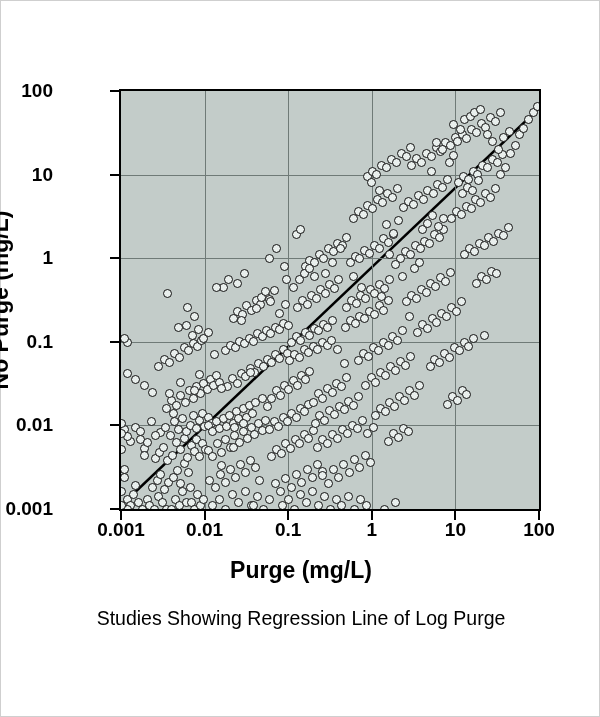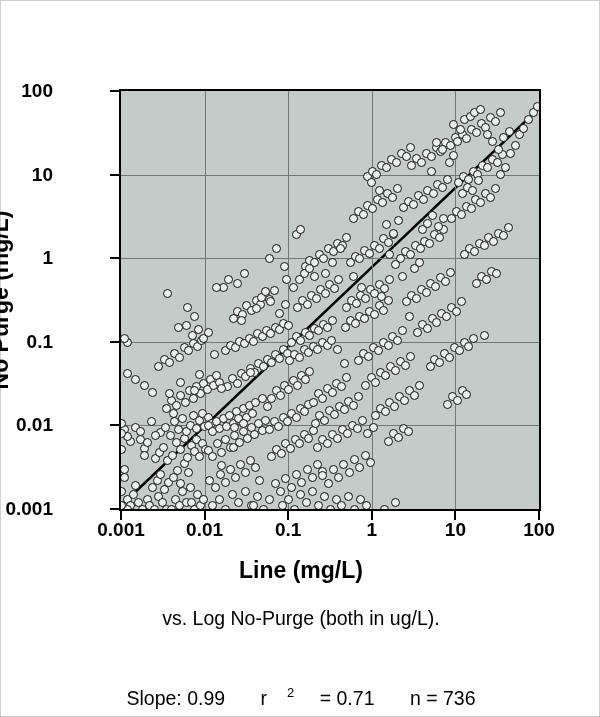--- a/index.html
+++ b/index.html
@@ -856,26 +856,21 @@
         <div class="xtick-label" style="left: 287.2px;">0.1</div>
         <div class="xtick-mark" style="left: 287.2px;"></div>
         <div class="xtick-label" style="left: 370.8px;">1</div>
         <div class="xtick-mark" style="left: 370.8px;"></div>
         <div class="xtick-label" style="left: 454.4px;">10</div>
         <div class="xtick-mark" style="left: 454.4px;"></div>
         <div class="xtick-label" style="left: 538px;">100</div>
         <div class="xtick-mark" style="left: 538px;"></div>
       </div>
 
-    <div class="xlabel">Line  (mg/L)</div>
+    <div class="xlabel">Purge  (mg/L)</div>
   </div>
 
   <div class="caption">
-    <span class="line">vs. Log  No-Purge (both in ug/L).</span>
+    <span class="line">Studies Showing Regression Line of  Log  Purge</span>
   </div>
 
-  <div class="stats-line">
-    <span>Slope:  0.99</span>
-    <span><span>r</span><span class="sup">2</span><span> = 0.71</span></span>
-    <span>n = 736</span>
-  </div>
 
 </div>
 
 </body></html>

